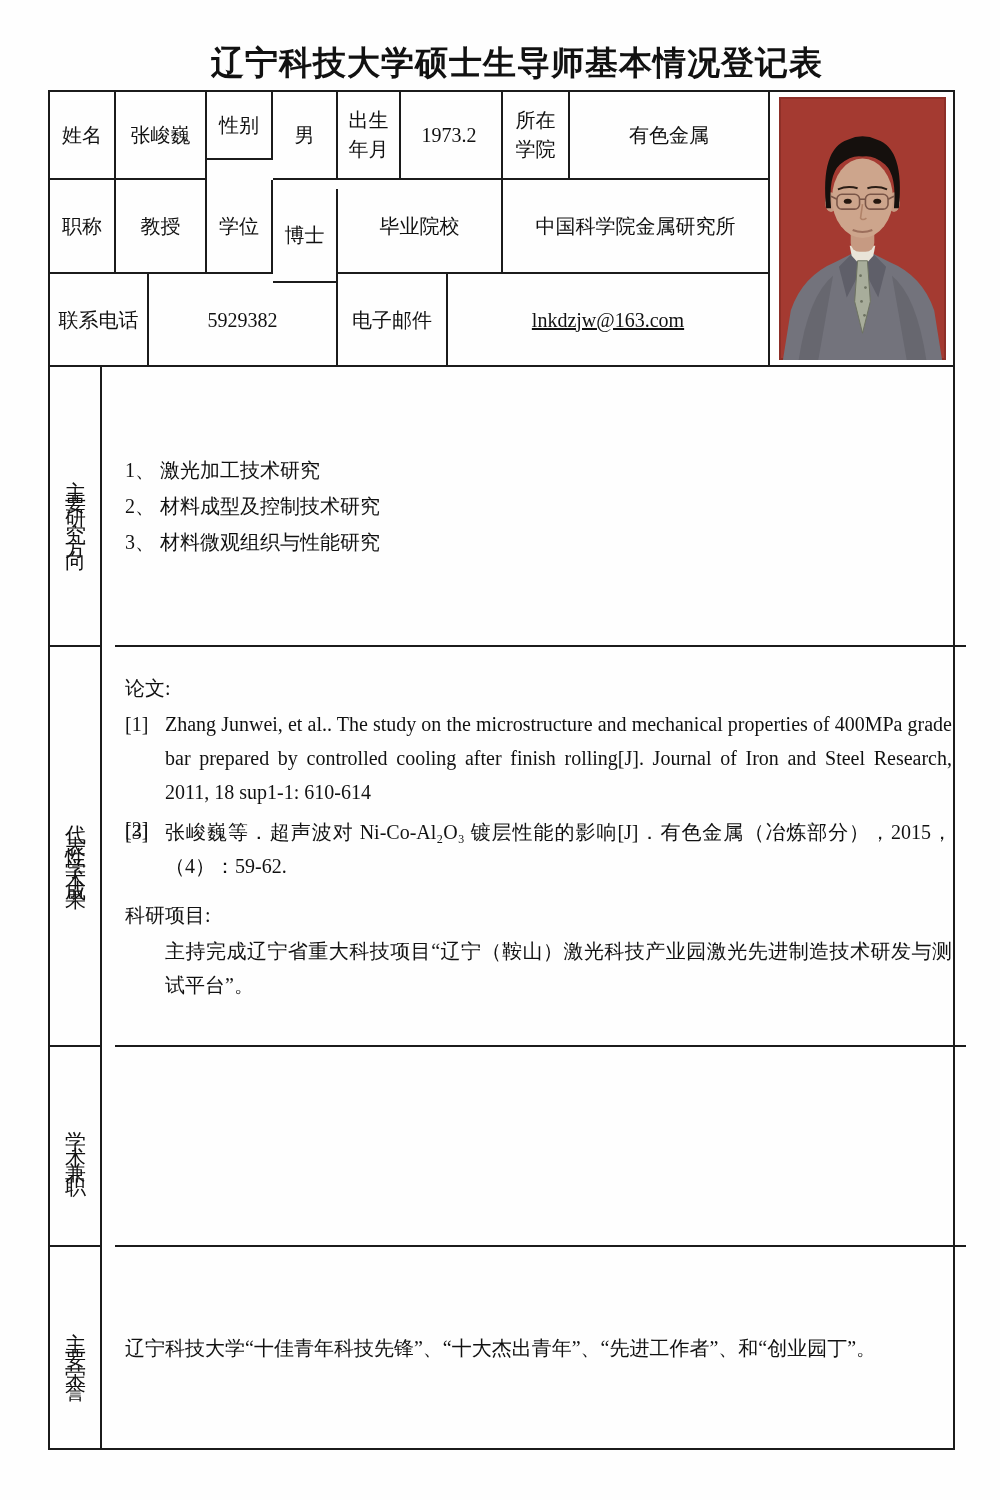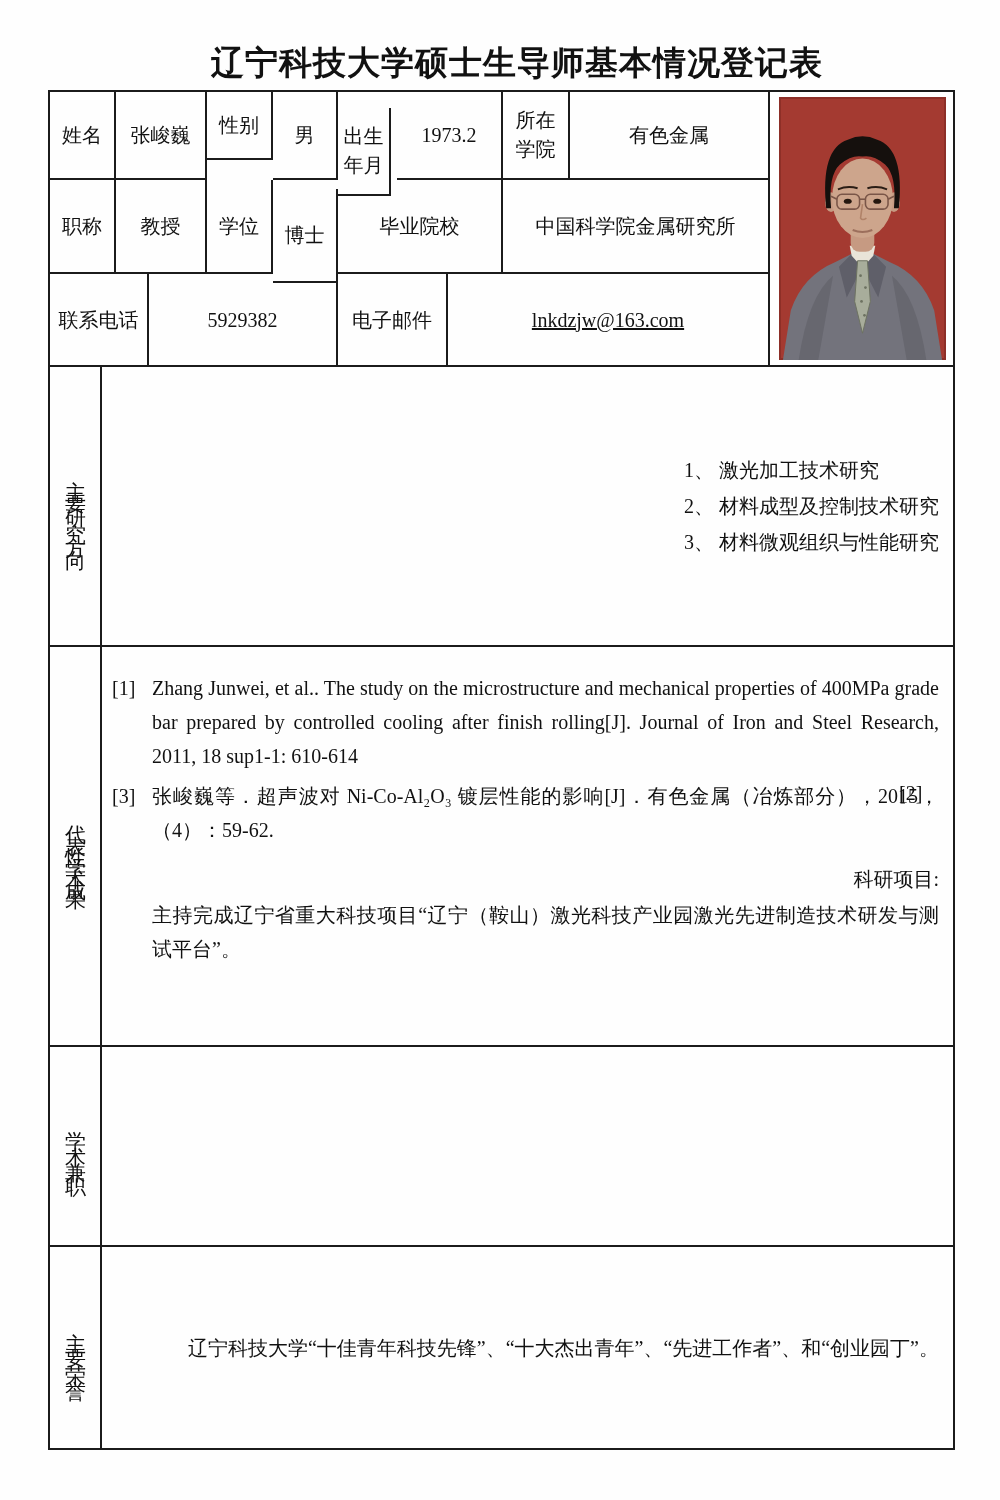--- a/index.html
+++ b/index.html
@@ -28,22 +28,22 @@
   .email-link { text-decoration:underline; color:#111; }
   .vlabel {
     writing-mode:vertical-rl; text-orientation:upright;
     font-size:21px; line-height:1;
   }
   .ls-research { letter-spacing:14px; }
   .ls-achv     { letter-spacing:11px; }
   .ls-pos      { letter-spacing:16px; }
   .ls-honor    { letter-spacing:16px; }
   .section-content {
-    align-items:flex-end; justify-content:flex-start; flex-direction:column;
-    text-align:left; padding:10px 14px 10px 10px;
+    align-items:flex-start; justify-content:flex-start; flex-direction:column;
+    text-align:left; padding:10px 14px 10px 10px;margin-left:13px;
   }
   .research-list { display:flex; flex-direction:column; justify-content:center; height:100%; }
   .research-list .r-item { margin:4px 0; line-height:28px; }
   .achv-flow { padding-top:24px; }
   .sec-head { margin:0 0 2px 0; line-height:34px; }
   .ref { position:relative; padding-left:40px; text-align:justify; line-height:34px; margin:0 0 3px 0; }
   .ref-num { position:absolute; left:0; top:0; }
   .project-head { margin-top:12px; }
   .project-line { padding-left:40px; line-height:34px; text-align:justify; }
   .honor-box { display:flex; align-items:center; height:100%; }
@@ -59,21 +59,21 @@
 <div class="page">
 
   <h1 class="doc-title">辽宁科技大学硕士生导师基本情况登记表</h1>
 
   <div class="form-table">
 
     <div class="cell" style="left:0;top:0;width:66px;height:88px">姓名</div>
     <div class="cell" style="left:66px;top:0;width:91px;height:88px">张峻巍</div>
     <div class="cell" style="left:157px;top:0;width:66px;height:68px">性别</div>
     <div class="cell" style="left:223px;top:0;width:65px;height:88px">男</div>
-    <div class="cell" style="left:288px;top:16px;width:53px;height:88px">
+    <div class="cell" style="left:288px;top:0;width:63px;height:88px">
       <span class="wrap2">出生年月</span>
     </div>
     <div class="cell" style="left:347px;top:0;width:106px;height:88px">1973.2</div>
     <div class="cell" style="left:453px;top:0;width:67px;height:88px">
       <span class="wrap2">所在学院</span>
     </div>
     <div class="cell" style="left:520px;top:0;width:200px;height:88px">有色金属</div>
 
     <div class="cell no-br photo-cell" style="left:720px;top:0;width:183px;height:275px">
       <svg viewBox="0 0 170 265" preserveAspectRatio="none">
@@ -140,20 +140,21 @@
         <div class="r-item">1、 激光加工技术研究</div>
         <div class="r-item">2、 材料成型及控制技术研究</div>
         <div class="r-item">3、 材料微观组织与性能研究</div>
       </div>
     </div>
 
     <div class="cell" style="left:0;top:555px;width:52px;height:400px">
       <span class="vlabel ls-achv">代表性学术成果</span>
     </div>
     <div class="cell no-br section-content achv-flow" style="left:52px;top:555px;width:851px;height:400px">
+      <p class="sec-head">论文:</p>
       <div class="ref">
         <span class="ref-num">[1]</span>
         <span class="ref-text">Zhang Junwei, et al.. The study on the microstructure and mechanical properties of 400MPa grade bar prepared by controlled cooling after finish rolling[J]. Journal of Iron and Steel Research, 2011, 18 sup1-1: 610-614</span>
       </div>
       <div class="ref">
         <span class="ref-num">[2]</span>
       </div>
       <div class="ref">
         <span class="ref-num">[3]</span>
         <span class="ref-text">张峻巍等．超声波对 Ni-Co-Al₂O₃ 镀层性能的影响[J]．有色金属（冶炼部分），2015，（4）：59-62.</span>

